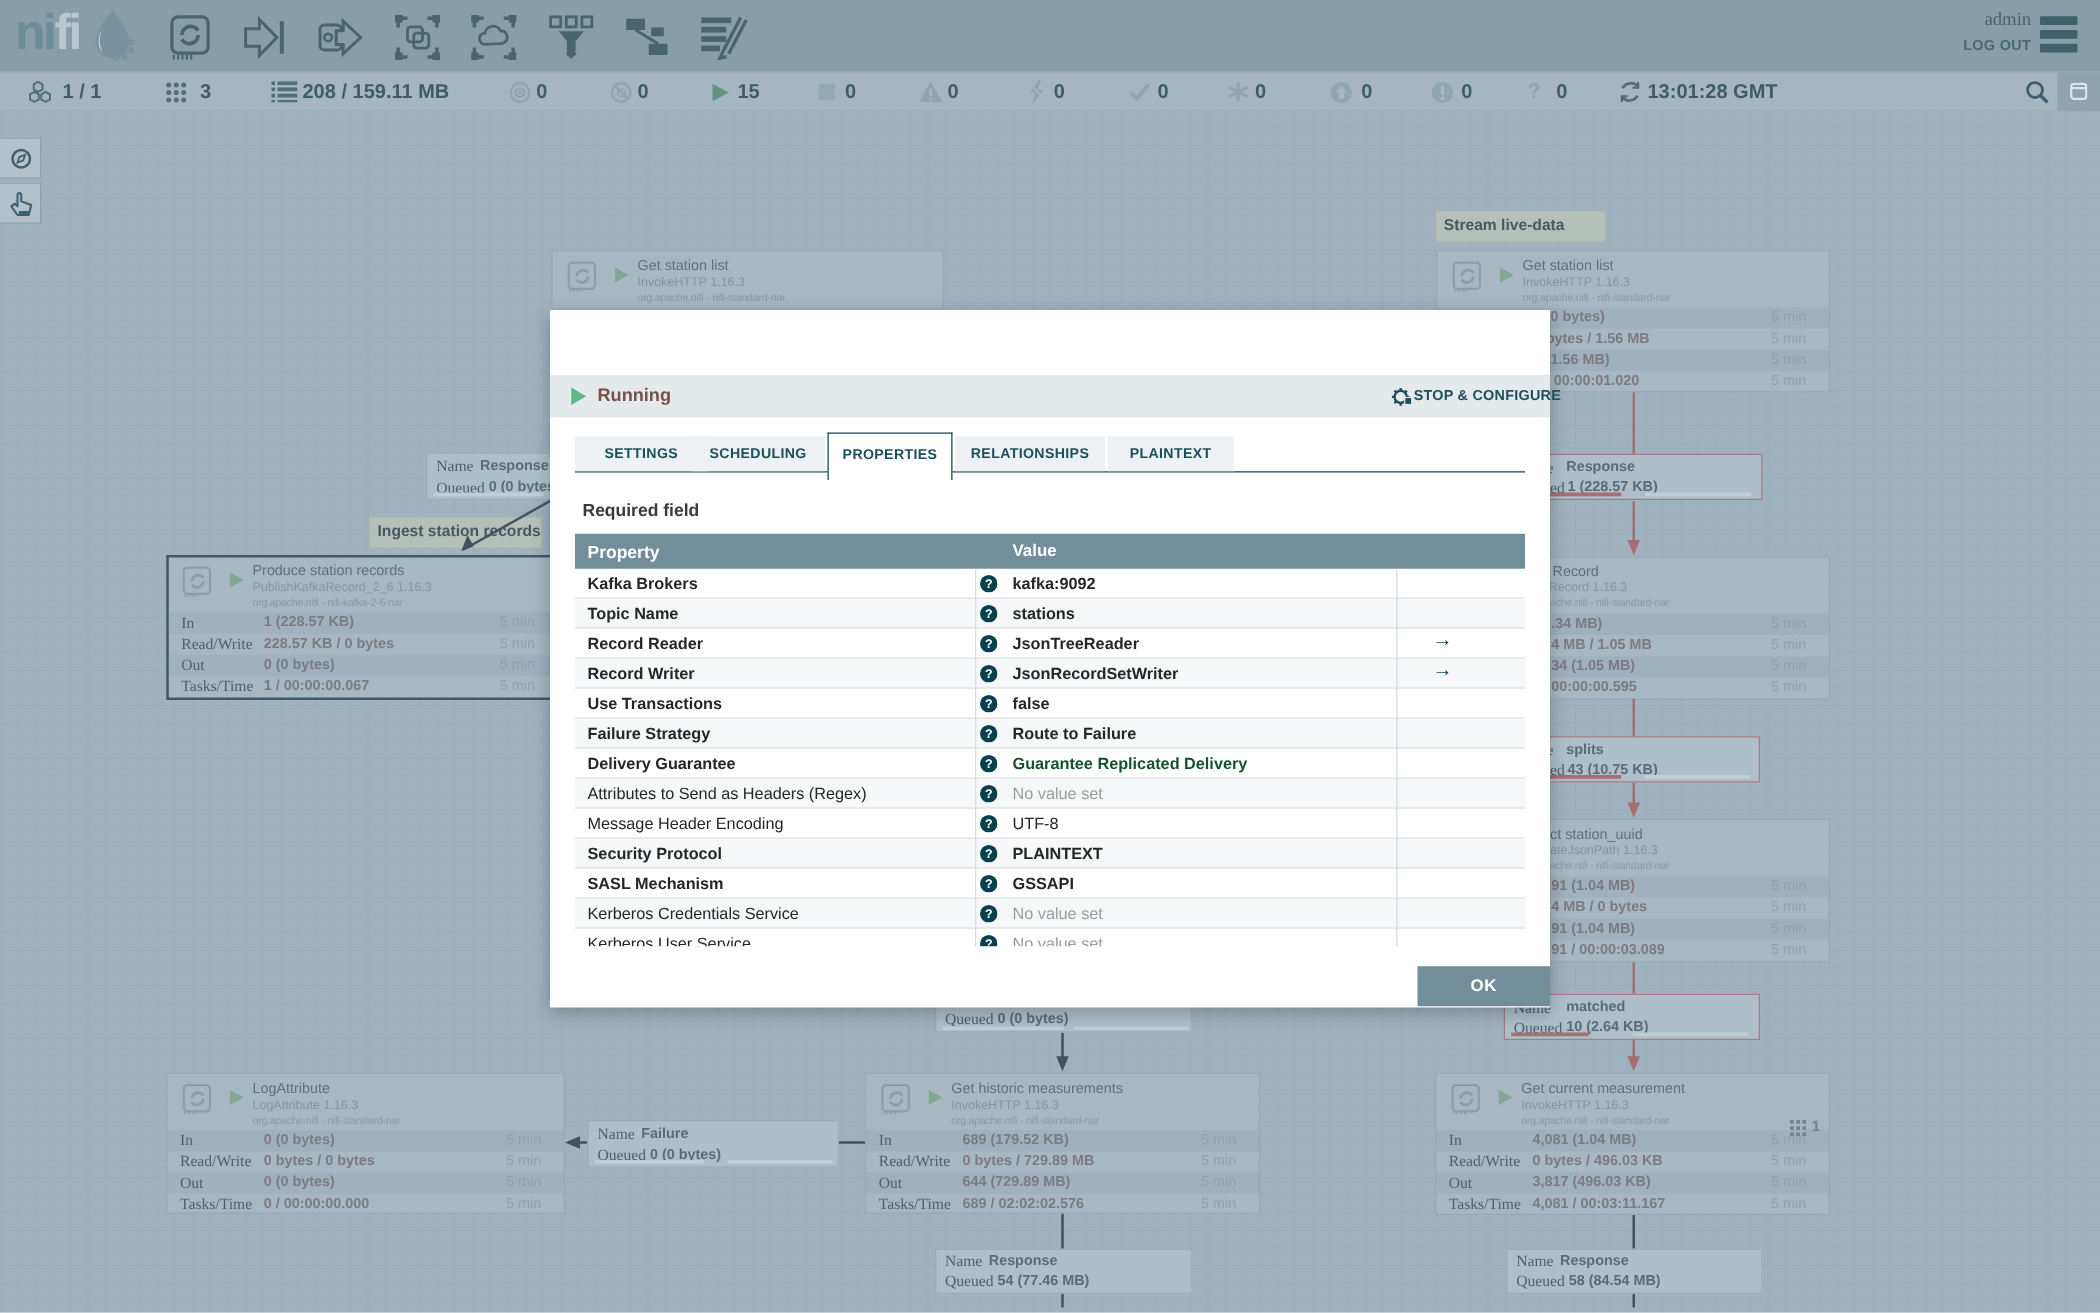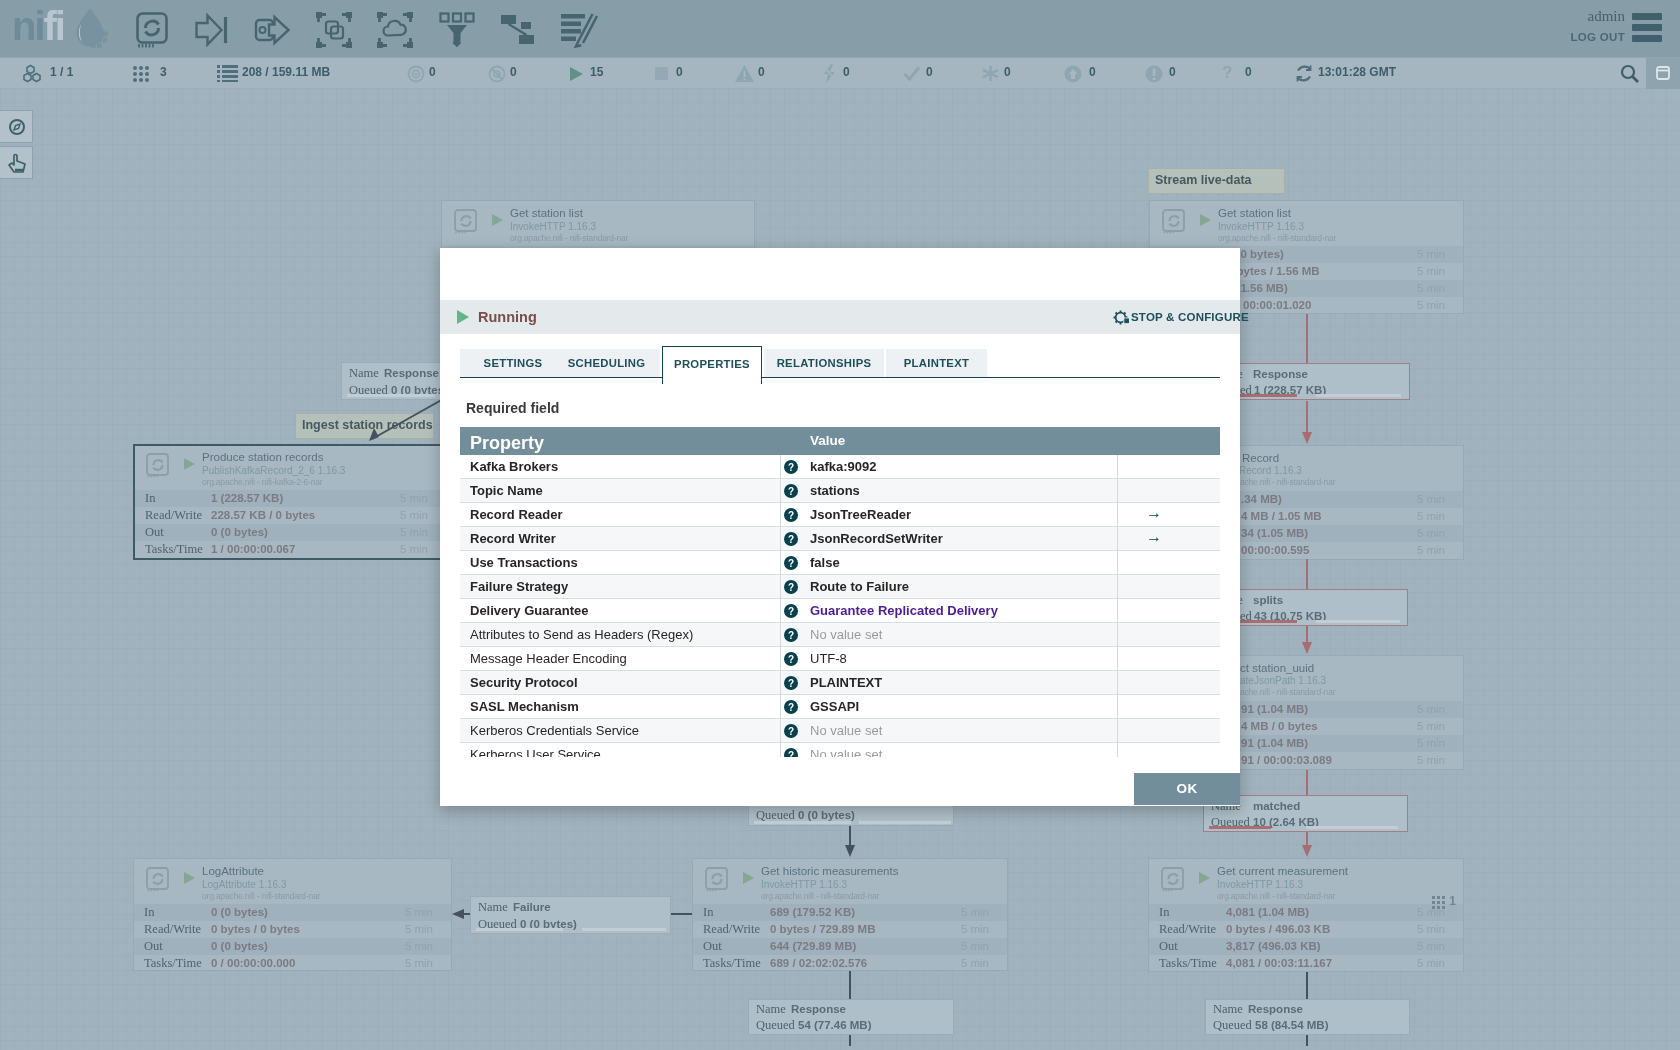--- a/index.html
+++ b/index.html
@@ -513,21 +513,21 @@
  </svg>
  <div class="abs" style="right:55px;top:8px;font-size:15px;color:#47626e;font-family:'Liberation Serif',serif">admin</div>
  <div class="abs" style="right:55px;top:31px;font-size:11.5px;font-weight:bold;color:#4a6874;letter-spacing:.3px">LOG OUT</div>
  <div class="abs" style="right:18px;top:13px;width:30px;height:7px;background:#41606d;border-radius:1px"></div>
  <div class="abs" style="right:18px;top:24px;width:30px;height:7px;background:#41606d;border-radius:1px"></div>
  <div class="abs" style="right:18px;top:35px;width:30px;height:7px;background:#41606d;border-radius:1px"></div>
 </div>
 
 <div id="stats">
  <style>
-  .sn { position:absolute; top:7px; font-size:12px; font-weight:bold; color:#3d5d6b; white-space:nowrap; }
+  .sn { position:absolute; top:7px; font-size:16px; font-weight:bold; color:#3d5d6b; white-space:nowrap; }
   .sic { position:absolute; top:7px; }
  </style>
  <svg class="sic" style="left:23px;top:6px" width="22" height="19" viewBox="0 0 22 19">
   <g fill="none" stroke="#4f6f7d" stroke-width="1.6">
    <path d="M7.5 1.5 l3.5 2 v4 l-3.5 2 -3.5 -2 v-4 Z"></path>
    <path d="M4.5 9.5 l3.5 2 v4 l-3.5 2 -3.5 -2 v-4 Z"></path>
    <path d="M13.5 9.5 l3.5 2 v4 l-3.5 2 -3.5 -2 v-4 Z"></path>
   </g>
  </svg>
  <div class="sn" style="left:50px">1 / 1</div>
@@ -642,21 +642,21 @@
 
  <div class="abs" style="left:20px;top:129px;width:760px;height:1px;background:#14454f"></div>
  <div class="tab" style="left:20px;width:106px">SETTINGS</div>
  <div class="tab" style="left:113px;width:107px">SCHEDULING</div>
  <div class="tab" style="left:324px;width:120px">RELATIONSHIPS</div>
  <div class="tab" style="left:446px;width:101px">PLAINTEXT</div>
  <div class="tab" style="left:222px;top:98px;width:100px;height:38px;background:#fff;border:1px solid #14454f;border-bottom:none;line-height:35px">PROPERTIES</div>
  <div class="abs" style="left:26px;top:152px;font-size:14px;font-weight:bold;color:#3a3a3a">Required field</div>
 
  <div class="abs" style="left:20px;top:179px;width:760px;height:28px;background:#728e9b">
-   <div class="abs" style="left:10px;top:6px;font-size:18px;font-weight:bold;color:#fff">Property</div>
+   <div class="abs" style="left:10px;top:6px;font-size:14px;font-weight:bold;color:#fff">Property</div>
    <div class="abs" style="left:350px;top:6px;font-size:13.5px;font-weight:bold;color:#fff">Value</div>
  </div>
  <div class="abs" style="left:20px;top:207px;width:760px;height:302px;overflow:hidden">
 <div id="ptable">
 <div class="tr ">
             <div class="abs" style="left:10px;top:4px;font-size:13px;color:#262626;font-weight:bold;white-space:nowrap">Kafka Brokers</div>
             <svg class="abs" style="left:324px;top:5px" width="14" height="14" viewBox="0 0 14 14">
               <circle cx="7" cy="7" r="7" fill="#07414d"></circle>
               <text x="7" y="10.5" text-anchor="middle" font-size="10" font-weight="bold" fill="#fff" font-family="Liberation Sans">?</text>
             </svg>
@@ -703,21 +703,21 @@
               <text x="7" y="10.5" text-anchor="middle" font-size="10" font-weight="bold" fill="#fff" font-family="Liberation Sans">?</text>
             </svg>
             <div class="abs" style="left:350px;top:4px;font-size:13px;font-weight:bold;color:#262626;white-space:nowrap">Route to Failure</div>
           </div>
 <div class="tr ">
             <div class="abs" style="left:10px;top:4px;font-size:13px;color:#262626;font-weight:bold;white-space:nowrap">Delivery Guarantee</div>
             <svg class="abs" style="left:324px;top:5px" width="14" height="14" viewBox="0 0 14 14">
               <circle cx="7" cy="7" r="7" fill="#07414d"></circle>
               <text x="7" y="10.5" text-anchor="middle" font-size="10" font-weight="bold" fill="#fff" font-family="Liberation Sans">?</text>
             </svg>
-            <div class="abs" style="left:350px;top:4px;font-size:13px;font-weight:bold;color:#4c1d95;white-space:nowrap">Guarantee Replicated Delivery</div>
+            <div class="abs" style="left:350px;top:4px;font-size:13px;font-weight:bold;color:#14532d;white-space:nowrap">Guarantee Replicated Delivery</div>
           </div>
 <div class="tr trodd">
             <div class="abs" style="left:10px;top:4px;font-size:13px;color:#262626;white-space:nowrap">Attributes to Send as Headers (Regex)</div>
             <svg class="abs" style="left:324px;top:5px" width="14" height="14" viewBox="0 0 14 14">
               <circle cx="7" cy="7" r="7" fill="#07414d"></circle>
               <text x="7" y="10.5" text-anchor="middle" font-size="10" font-weight="bold" fill="#fff" font-family="Liberation Sans">?</text>
             </svg>
             <div class="abs" style="left:350px;top:4px;font-size:13px;color:#9b9b9b;white-space:nowrap">No value set</div>
           </div>
 <div class="tr ">

